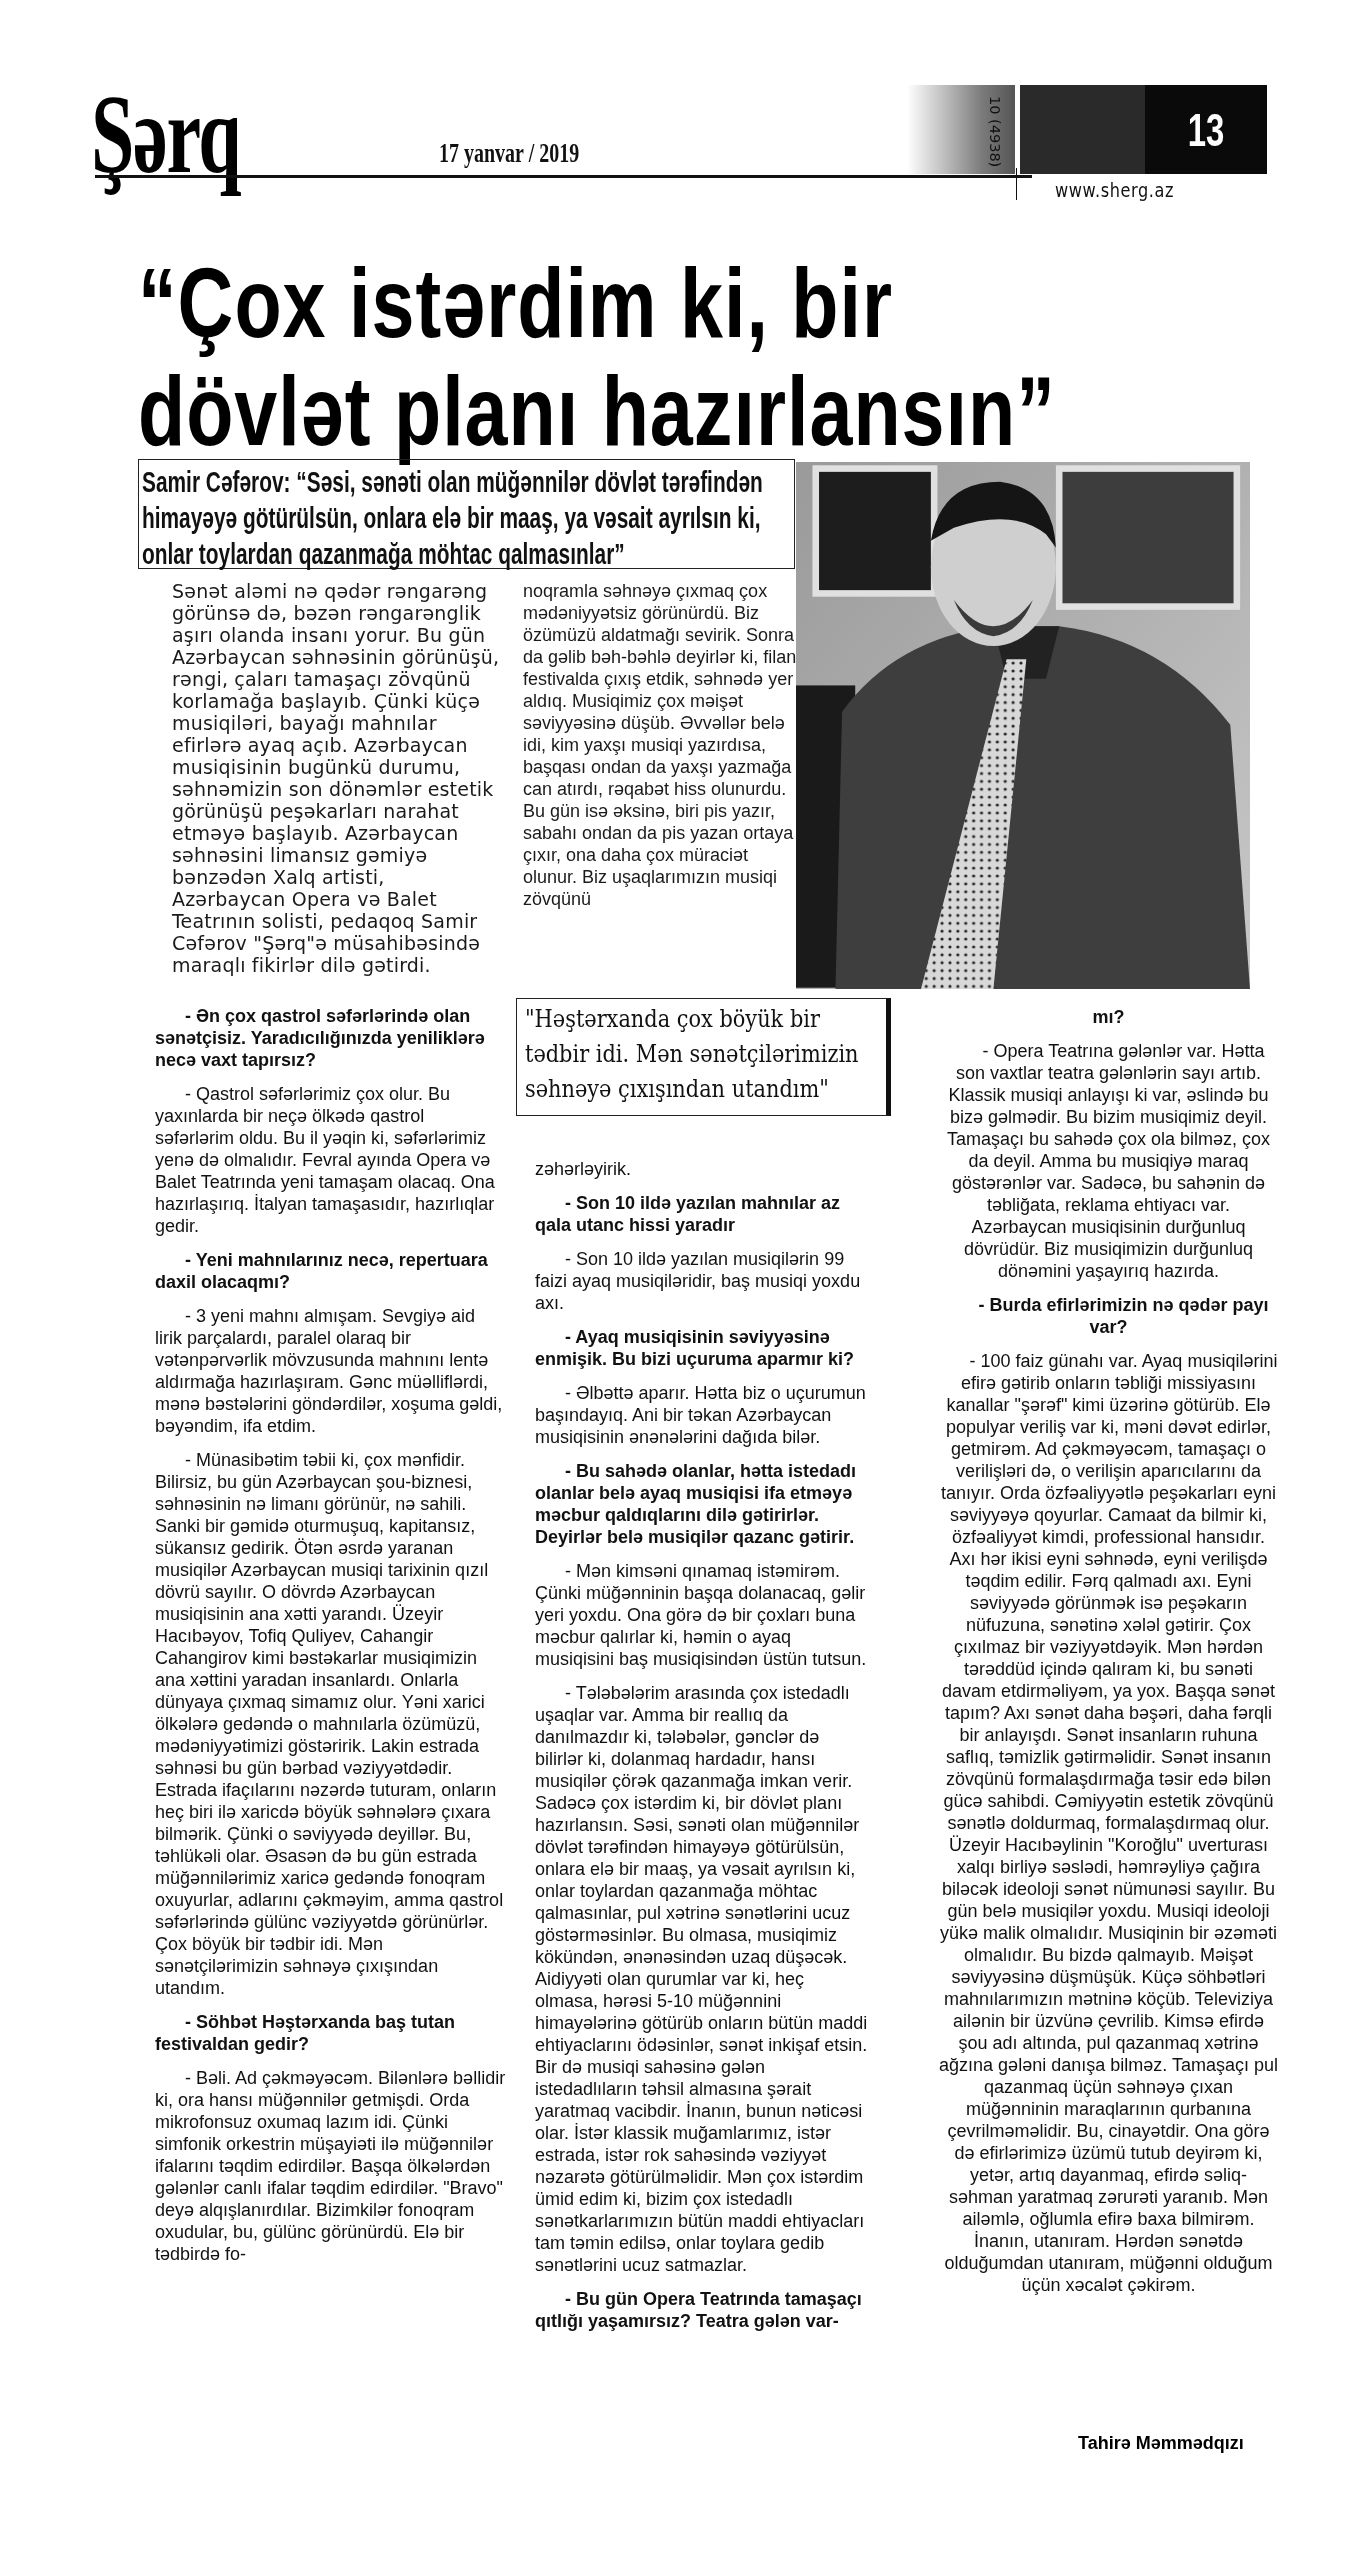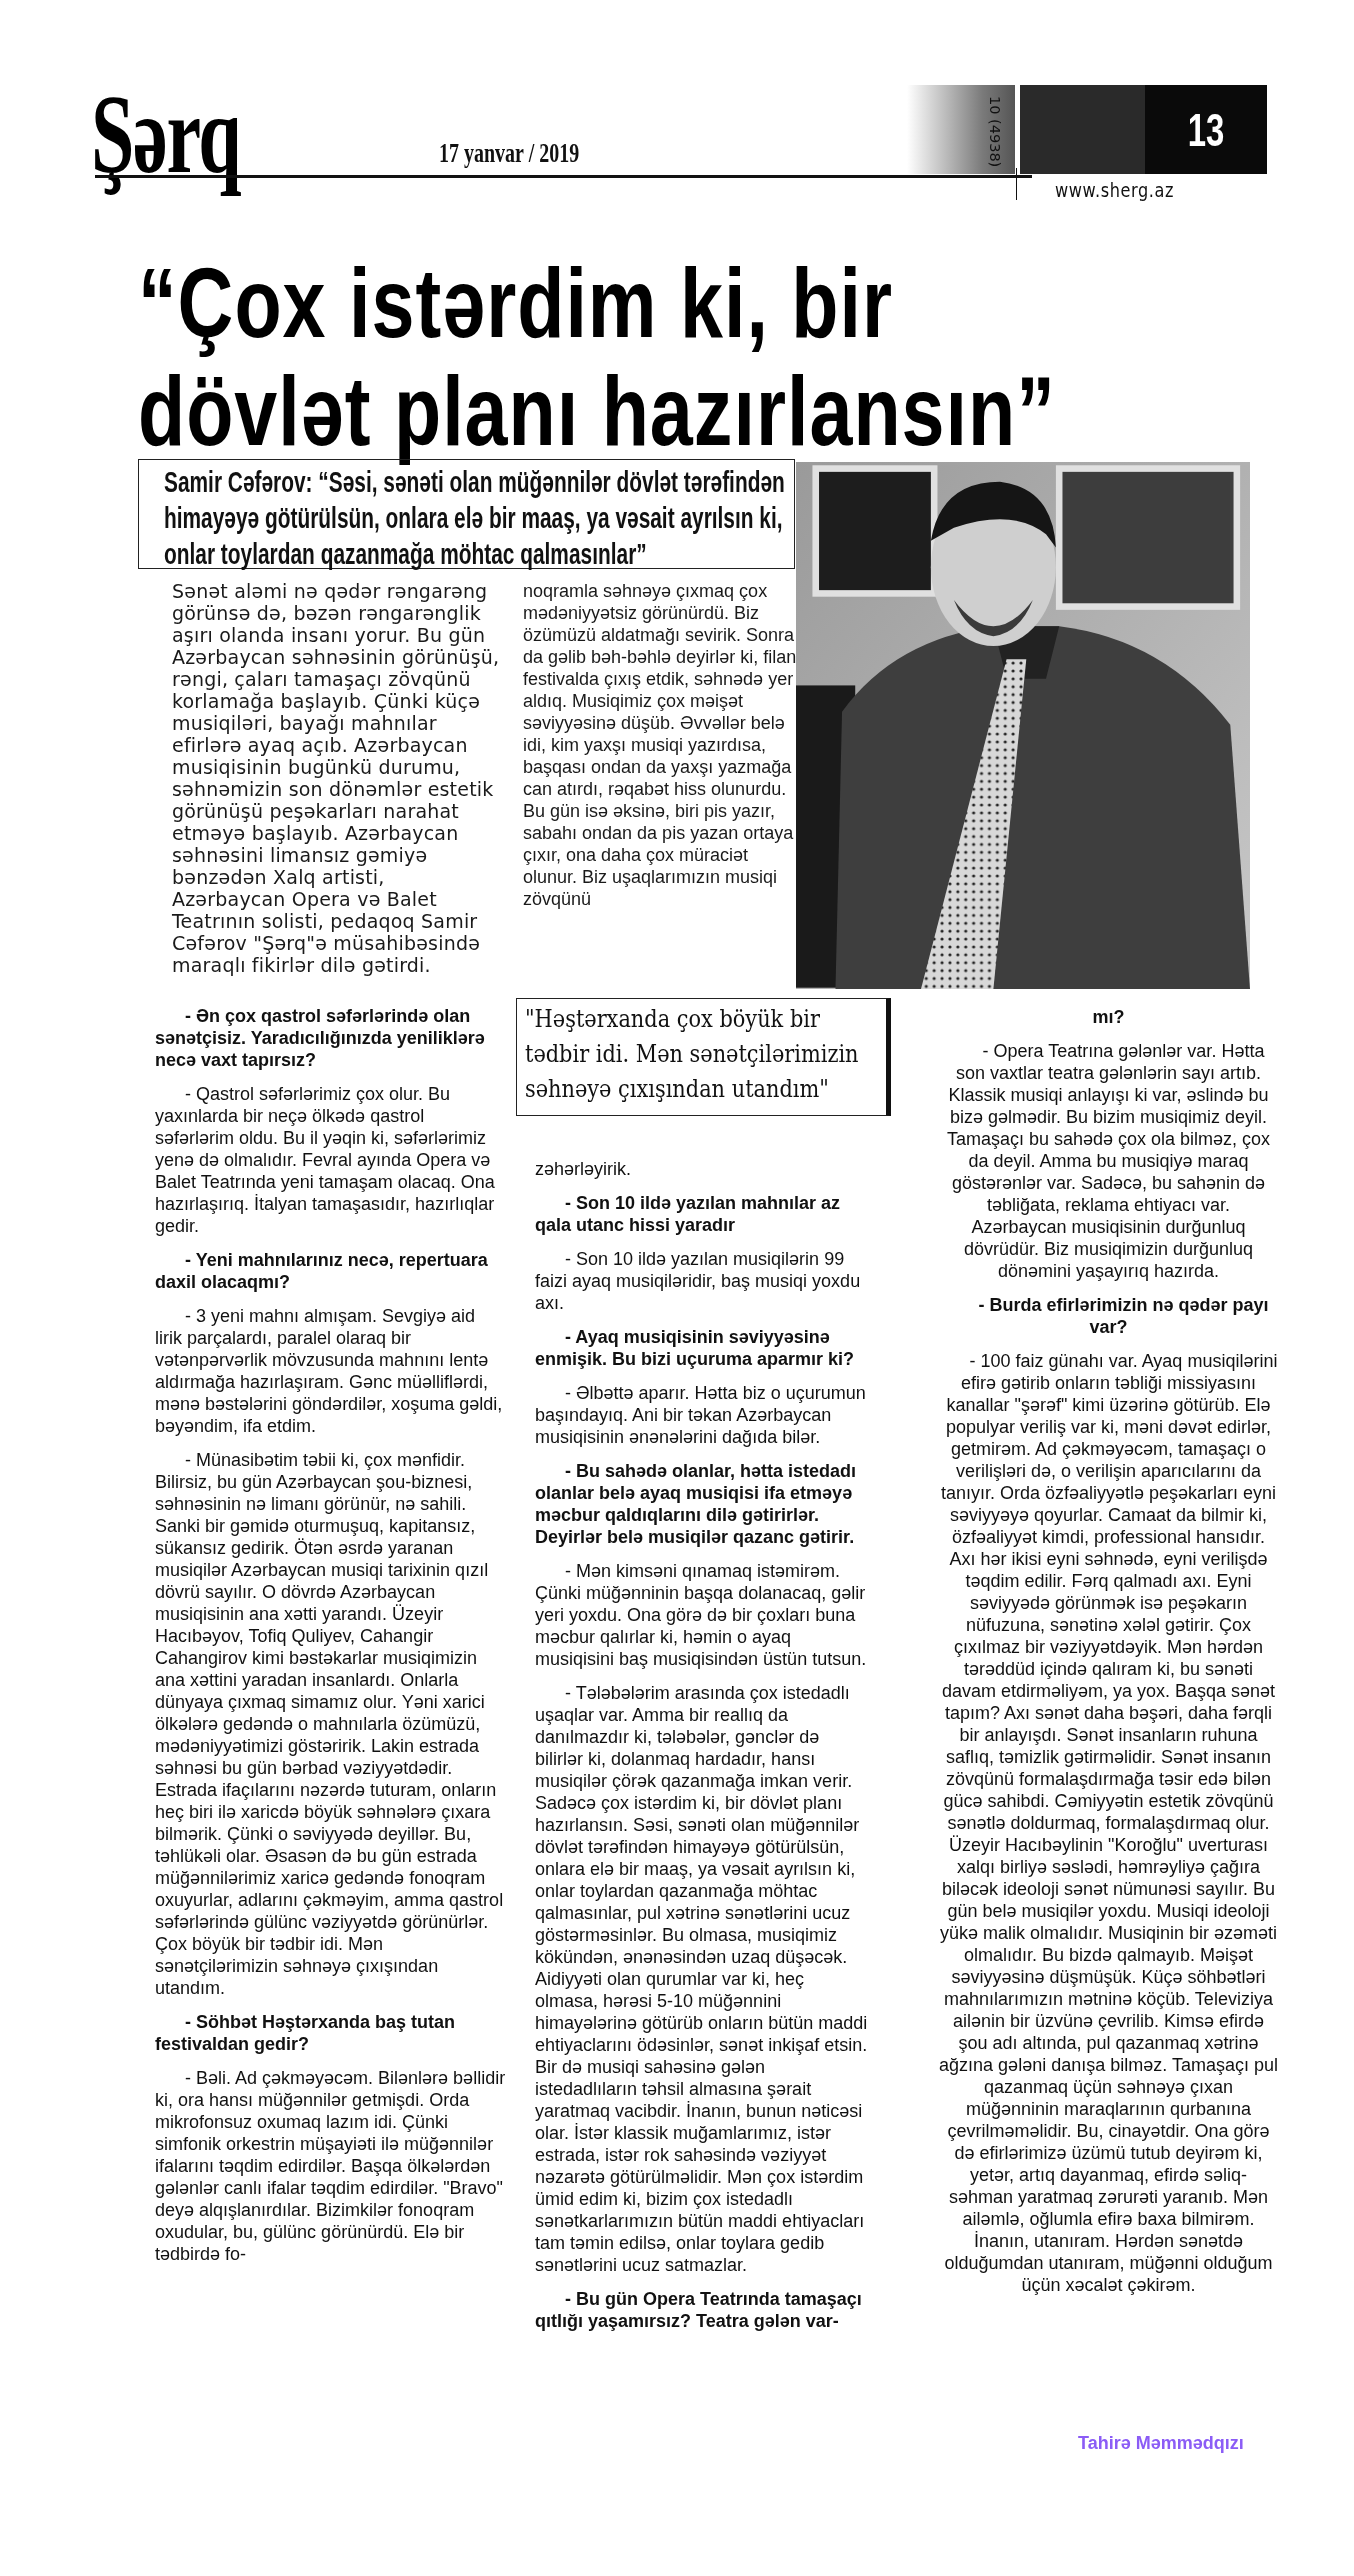--- a/index.html
+++ b/index.html
@@ -17,21 +17,21 @@
   .page-box-dark { left: 1020px; top: 85px; width: 125px; height: 89px; background: #2a2a2a; }
   .page-box-black { left: 1145px; top: 85px; width: 122px; height: 89px; background: #0a0a0a; }
   .page-num { left: 1145px; top: 85px; width: 122px; height: 89px; display: flex; align-items: center; justify-content: center; font-family: "Liberation Sans", sans-serif; font-weight: bold; font-size: 47px; color: #fff; transform: scaleX(0.7); }
   .site-url { left: 1055px; top: 179px; font-family: "DejaVu Sans", sans-serif; font-size: 19px; color: #111; letter-spacing: 0.7px; transform: scaleX(0.85); transform-origin: left; }
 
   
   .headline { left: 138px; top: 249px; width: 1118px; font-family: "Liberation Sans", sans-serif; font-weight: bold; font-size: 99px; line-height: 108px; color: #000; transform: scaleX(0.78); transform-origin: left top; letter-spacing: 1.3px; }
   .headline div { white-space: nowrap; }
 
   
-  .subtitle-box { left: 138px; top: 459px; width: 657px; height: 110px; border: 1.3px solid #222; box-sizing: border-box; padding: 4px 25px; }
+  .subtitle-box { left: 138px; top: 459px; width: 657px; height: 110px; border: 1.3px solid #222; box-sizing: border-box; padding: 4px 3px; }
   .subtitle-text { font-family: "Liberation Sans", sans-serif; font-weight: bold; font-size: 29px; line-height: 36px; color: #111; transform: scaleX(0.72); transform-origin: left top; width: 907px; }
 
   
   .photo { left: 796px; top: 462px; width: 454px; height: 527px; background: #3a3a3a; overflow: hidden; }
   .photo svg { width: 100%; height: 100%; display: block; }
 
   
   .intro-col { font-family: "DejaVu Sans", sans-serif; font-size: 19px; line-height: 22px; color: #1a1a1a; }
   .intro-left { left: 172px; top: 580px; width: 329px; font-family: "DejaVu Sans", sans-serif; letter-spacing: 0.2px; }
   .intro-right { left: 523px; top: 580px; width: 276px; font-family: "Liberation Sans", sans-serif; font-size: 18px; line-height: 22px; }
@@ -42,21 +42,21 @@
   .col p.q { font-weight: bold; }
   .col p.noindent { text-indent: 0; }
   .col1 { left: 143px; top: 993px; width: 375px; }
   .col2 { left: 523px; top: 1146px; width: 358px; }
   .col3 { left: 926px; top: 994px; width: 365px; text-align: center; }
 
   
   .pullquote { left: 516px; top: 998px; width: 375px; height: 118px; border: 1.3px solid #222; border-right: 5.3px solid #111; box-sizing: border-box; padding: 2.6px 8px; }
   .pullquote-text { font-family: "DejaVu Serif", serif; font-size: 24px; line-height: 35px; color: #111; transform: scaleX(0.87); transform-origin: left top; width: 408px; }
 
-  .byline { left: 1078px; top: 2433px; font-family: "Liberation Sans", sans-serif; font-weight: bold; font-size: 18px; color: #8b5cf6; }
+  .byline { left: 1078px; top: 2433px; font-family: "Liberation Sans", sans-serif; font-weight: bold; font-size: 18px; color: #000000; }
 </style>
 </head>
 <body>
 
 <div class="abs masthead-logo">Şərq</div>
 <div class="abs masthead-date">17 yanvar / 2019</div>
 <div class="abs masthead-rule"></div>
 <div class="abs masthead-tick"></div>
 <div class="abs issue-box"></div>
 <div class="abs issue-num">10 (4938)</div>

